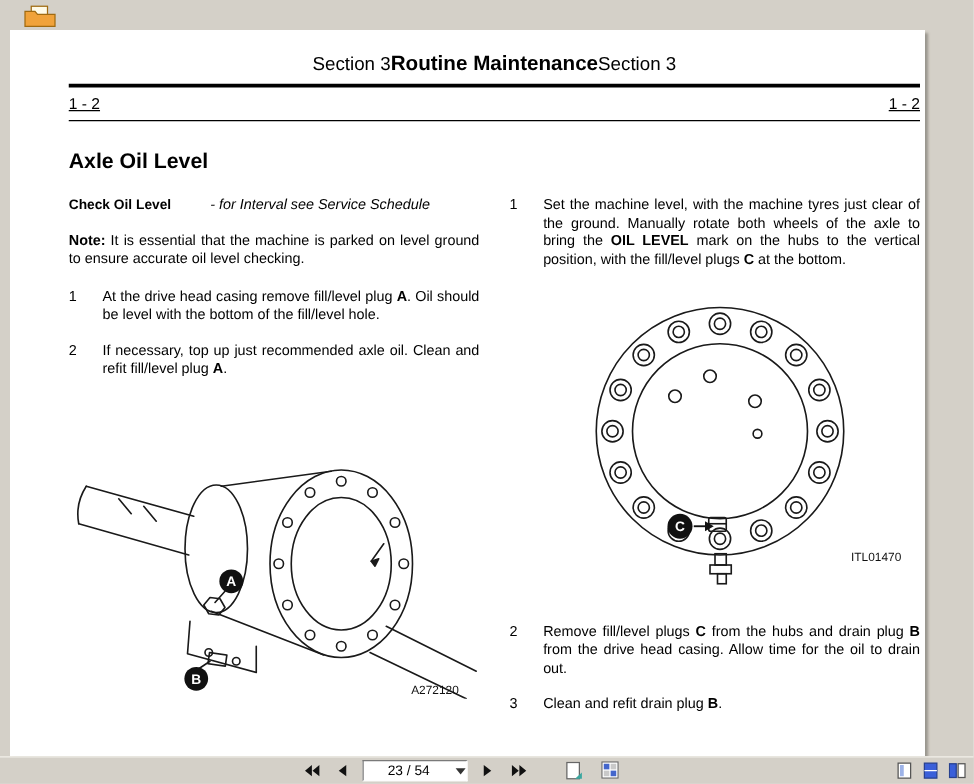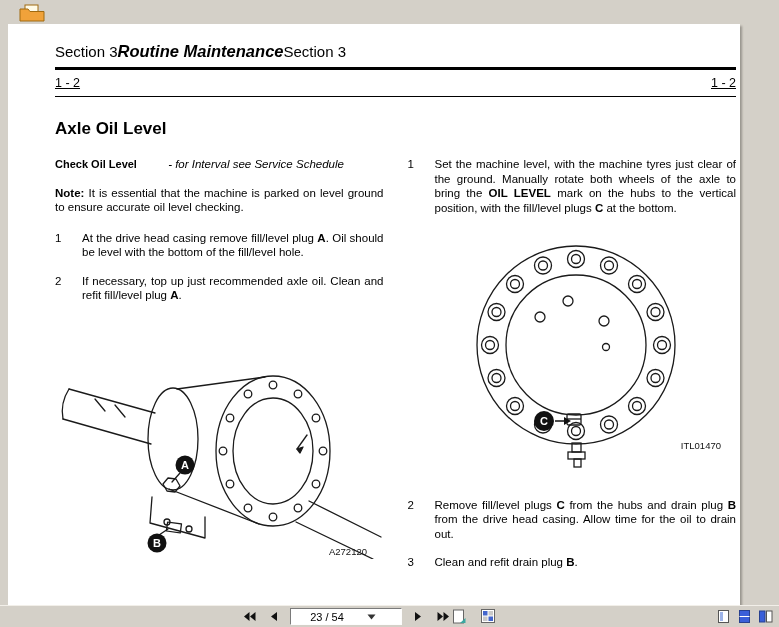--- a/index.html
+++ b/index.html
@@ -13,23 +13,23 @@
   
   .corner-icon { position:absolute; left:19px; top:4px; width:26px; height:18px; cursor:pointer; }
 
   
   .page {
     position:absolute; left:8px; top:24px; width:732px; height:581px;
     background:#fff; overflow:hidden;
     box-shadow:2px 2px 2px #9a968e;
     padding:18px 4px 0 47px;
   }
-  .doc-header { display:flex; justify-content:flex-start; align-items:baseline; }
+  .doc-header { display:flex; justify-content:center; align-items:baseline; }
   .doc-section { font-size:15px; }
-  .doc-title  { font-size:16.5px; font-weight:bold;font-style:italic; }
+  .doc-title  { font-size:16.5px; font-weight:bold; }
   .rule-thick { border-top:3px solid #000; margin-top:6px; }
   .rule-thin  { border-top:1.6px solid #000; margin-top:4px; }
   .pageref-row { display:flex; justify-content:space-between; font-size:12.5px; margin-top:6px; padding-bottom:2px;text-decoration:underline; }
   h1.doc-h1 { font-size:17px; font-weight:bold; margin-top:22px; }
 
   .columns { display:flex; gap:24px; margin-top:18px; }
   .col { flex:1; min-width:0; font-size:11.5px; line-height:14.5px; text-align:justify; }
 
   .subhead { margin-bottom:14px; }
   .subhead b { font-size:11px; }
@@ -46,21 +46,21 @@
   svg text.figcode  { font:9.5px "Liberation Sans", sans-serif; fill:#111; }
 
   
   .toolbar {
     position:absolute; left:0; right:0; bottom:0; height:22px;
     background:#d4d0c8; border-top:1px solid #f2efe9;
   }
   .nav-group { position:absolute; left:240px; top:2px; display:flex; align-items:center; gap:7px; }
   .tbtn { width:18px; height:17px; border:none; background:transparent; display:flex; align-items:center; justify-content:center; padding:0; cursor:pointer; }
   .page-field {
-    width:112px; height:17px; background:#fff;
+    width:84px; height:17px; background:#fff;
     border:1px solid; border-color:#7a7a7a #fdfdfd #fdfdfd #7a7a7a;
     display:flex; align-items:center;
   }
   .page-field input {
     width:72px; border:none; outline:none; background:transparent;
     font:11px "Liberation Sans", sans-serif; text-align:center; padding:0;
   }
   .page-field .dd { width:16px; display:flex; align-items:center; justify-content:center; cursor:pointer; }
   .mid-icons { position:absolute; left:452px; top:3px; display:flex; gap:15px; }
   .mid-icons span { cursor:pointer; }

